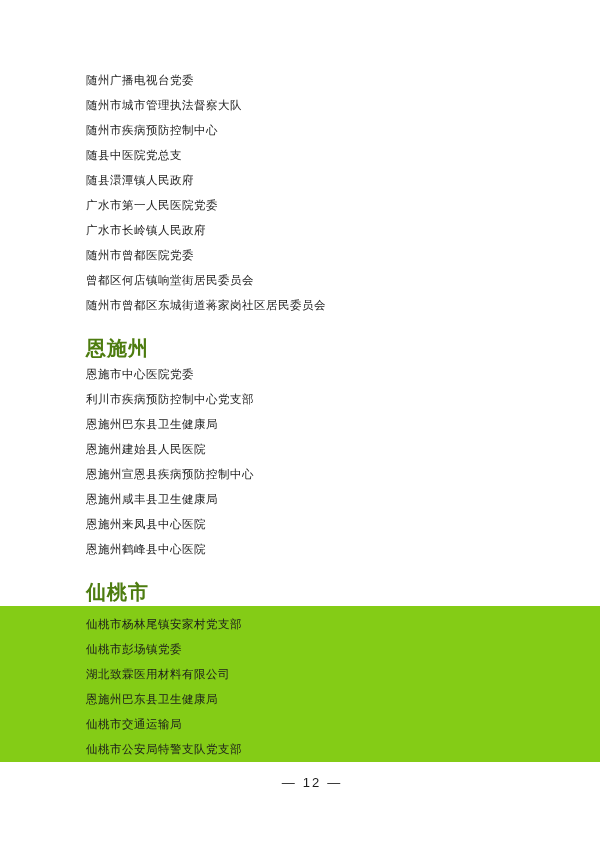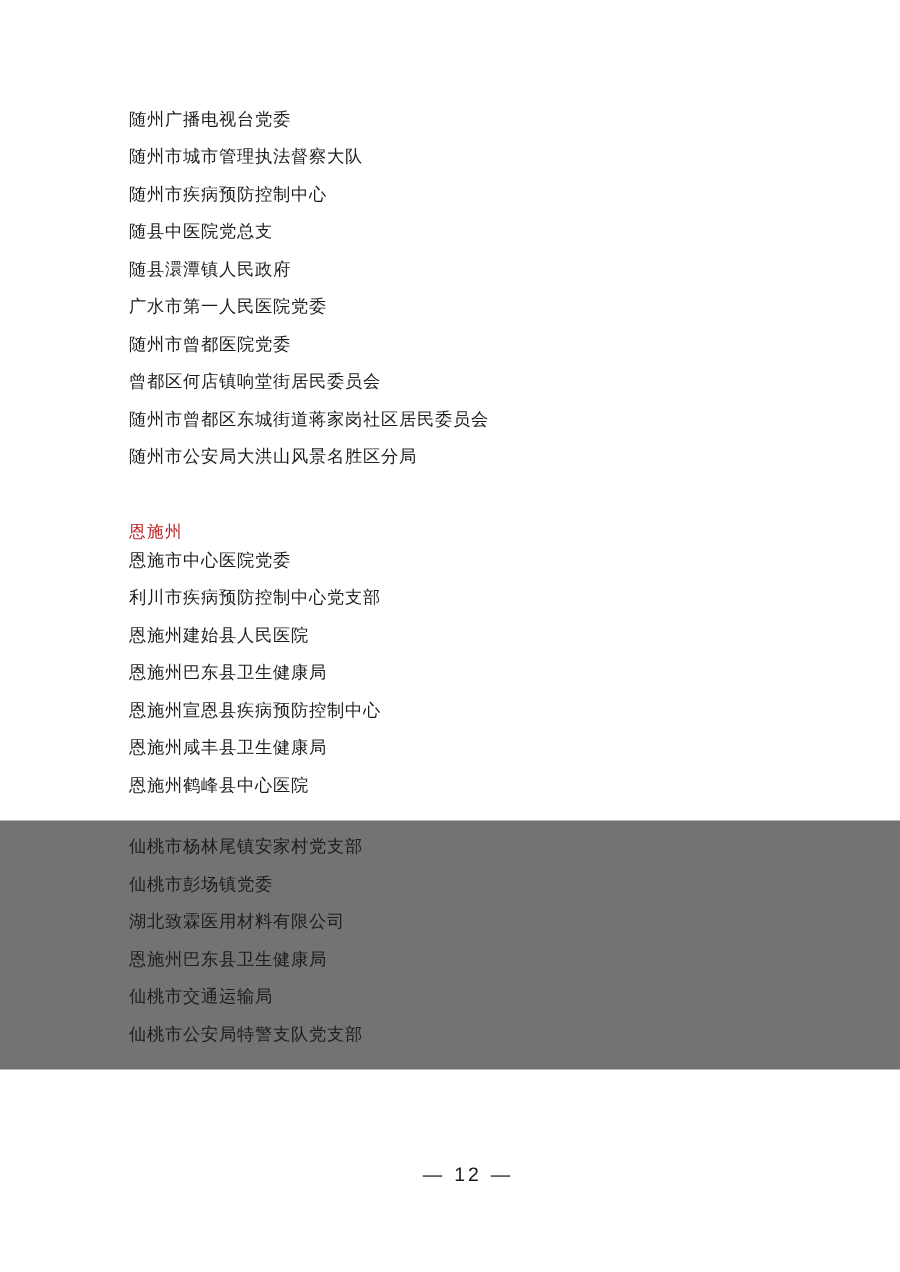--- a/index.html
+++ b/index.html
@@ -30,28 +30,28 @@
     font-size: 11.5px;
     line-height: 1.0;
     padding: 0 0 0 86px;
     height: 25px;
     display: flex;
     align-items: center;
     letter-spacing: 0.5px;
     color: #1c1c1c;
   }
   .section-title {
-    font-size: 11px;
-    font-weight: normal;
+    font-size: 20px;
+    font-weight: bold;
     padding: 0 0 0 86px;
     height: 34px;
     display: flex;
     align-items: flex-end;
     letter-spacing: 1px;
-    color: #b91c1c;
+    color: #4d7c0f;
   }
   .group-gap {
     height: 10px;
   }
   .highlight-block {
     background: #dfeedd;
   }
   .footer {
     position: absolute;
     left: 12px;
@@ -74,38 +74,40 @@
 
   <div class="content" id="doc-content">
       <div style="height: 68px;"></div>
       <div>
         <div class="doc-line">随州广播电视台党委</div>
         <div class="doc-line">随州市城市管理执法督察大队</div>
         <div class="doc-line">随州市疾病预防控制中心</div>
         <div class="doc-line">随县中医院党总支</div>
         <div class="doc-line">随县澴潭镇人民政府</div>
         <div class="doc-line">广水市第一人民医院党委</div>
+        <div class="doc-line">广水市长岭镇人民政府</div>
         <div class="doc-line">随州市曾都医院党委</div>
         <div class="doc-line">曾都区何店镇响堂街居民委员会</div>
         <div class="doc-line">随州市曾都区东城街道蒋家岗社区居民委员会</div>
-        <div class="doc-line">随州市公安局大洪山风景名胜区分局</div>
       </div>
       <div class="group-gap"></div>
       <div class="section-title">恩施州</div>
       <div>
         <div class="doc-line">恩施市中心医院党委</div>
         <div class="doc-line">利川市疾病预防控制中心党支部</div>
+        <div class="doc-line">恩施州巴东县卫生健康局</div>
         <div class="doc-line">恩施州建始县人民医院</div>
-        <div class="doc-line">恩施州巴东县卫生健康局</div>
         <div class="doc-line">恩施州宣恩县疾病预防控制中心</div>
         <div class="doc-line">恩施州咸丰县卫生健康局</div>
+        <div class="doc-line">恩施州来凤县中心医院</div>
         <div class="doc-line">恩施州鹤峰县中心医院</div>
       </div>
       <div class="group-gap"></div>
-      <div class="highlight-block" style="background: #737373; padding-top: 6px; padding-bottom: 10px;">
+      <div class="section-title">仙桃市</div>
+      <div class="highlight-block" style="background: #84cc16; padding-top: 6px; ">
         <div class="doc-line">仙桃市杨林尾镇安家村党支部</div>
         <div class="doc-line">仙桃市彭场镇党委</div>
         <div class="doc-line">湖北致霖医用材料有限公司</div>
         <div class="doc-line">恩施州巴东县卫生健康局</div>
         <div class="doc-line">仙桃市交通运输局</div>
         <div class="doc-line">仙桃市公安局特警支队党支部</div>
       </div>
     </div>
 
   <div class="footer">

